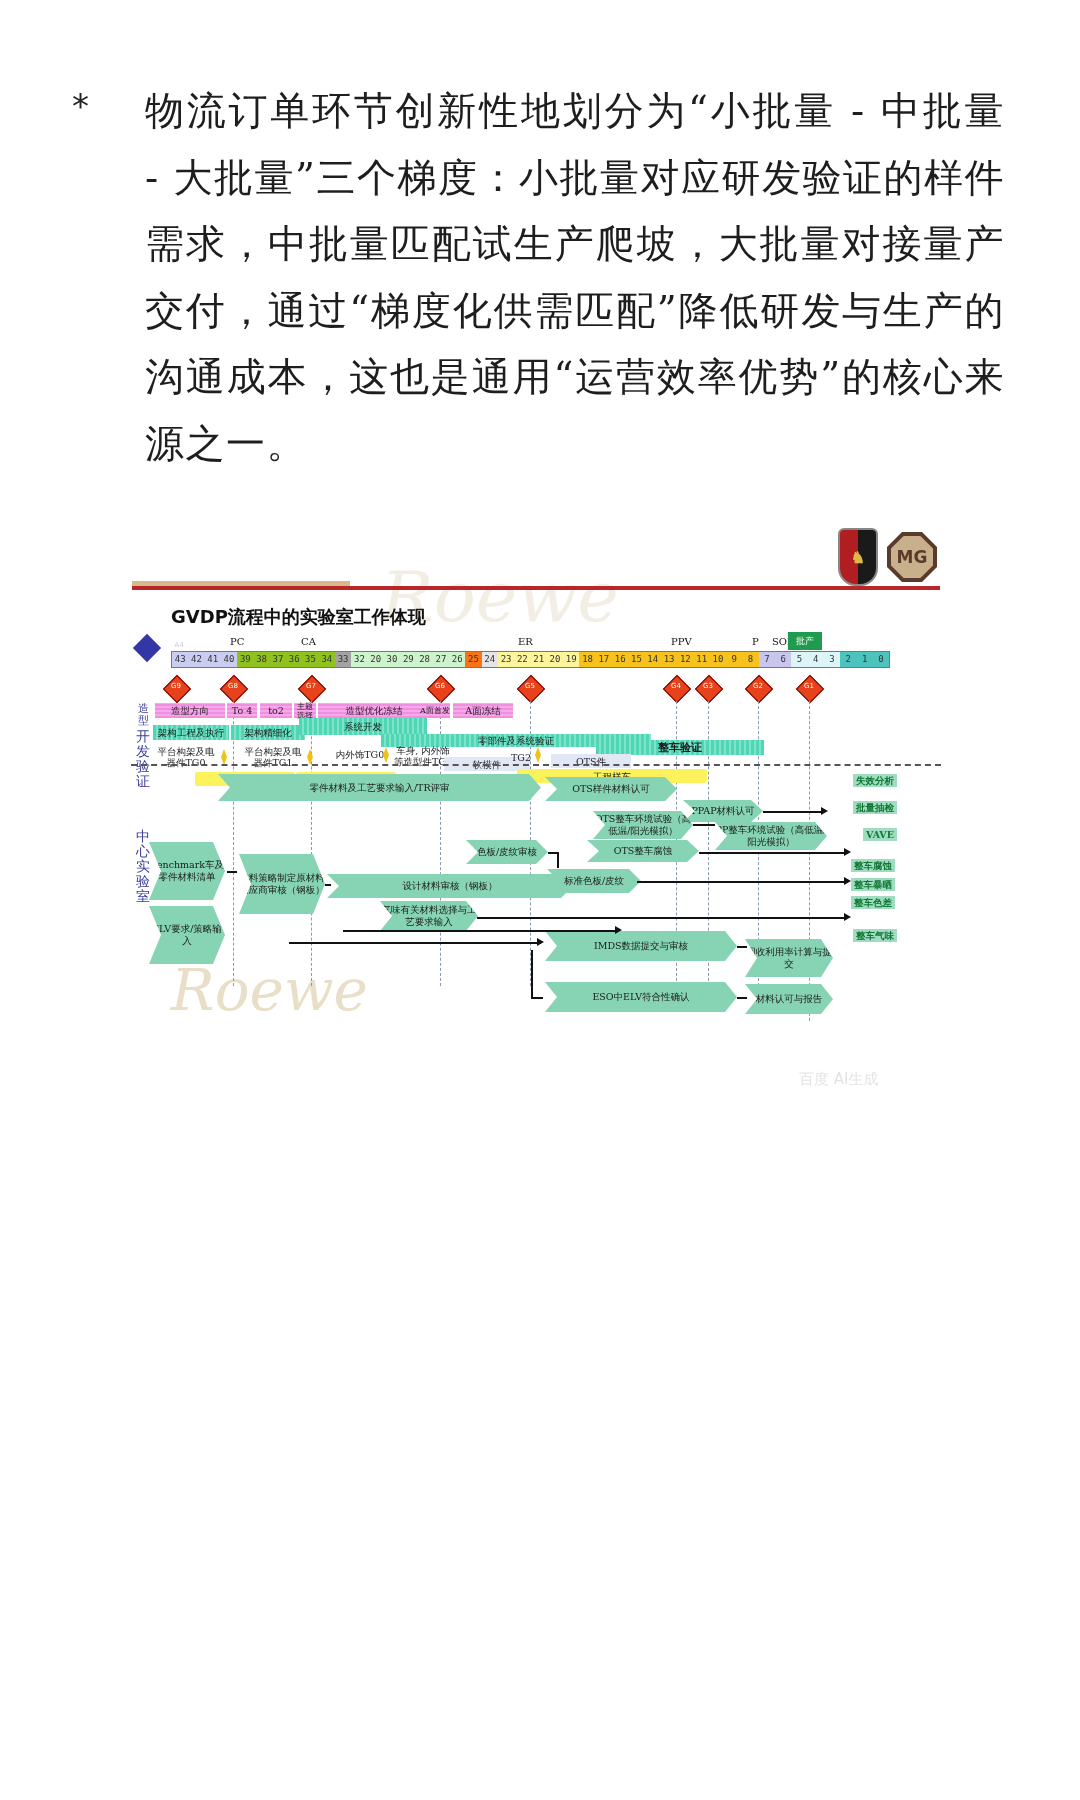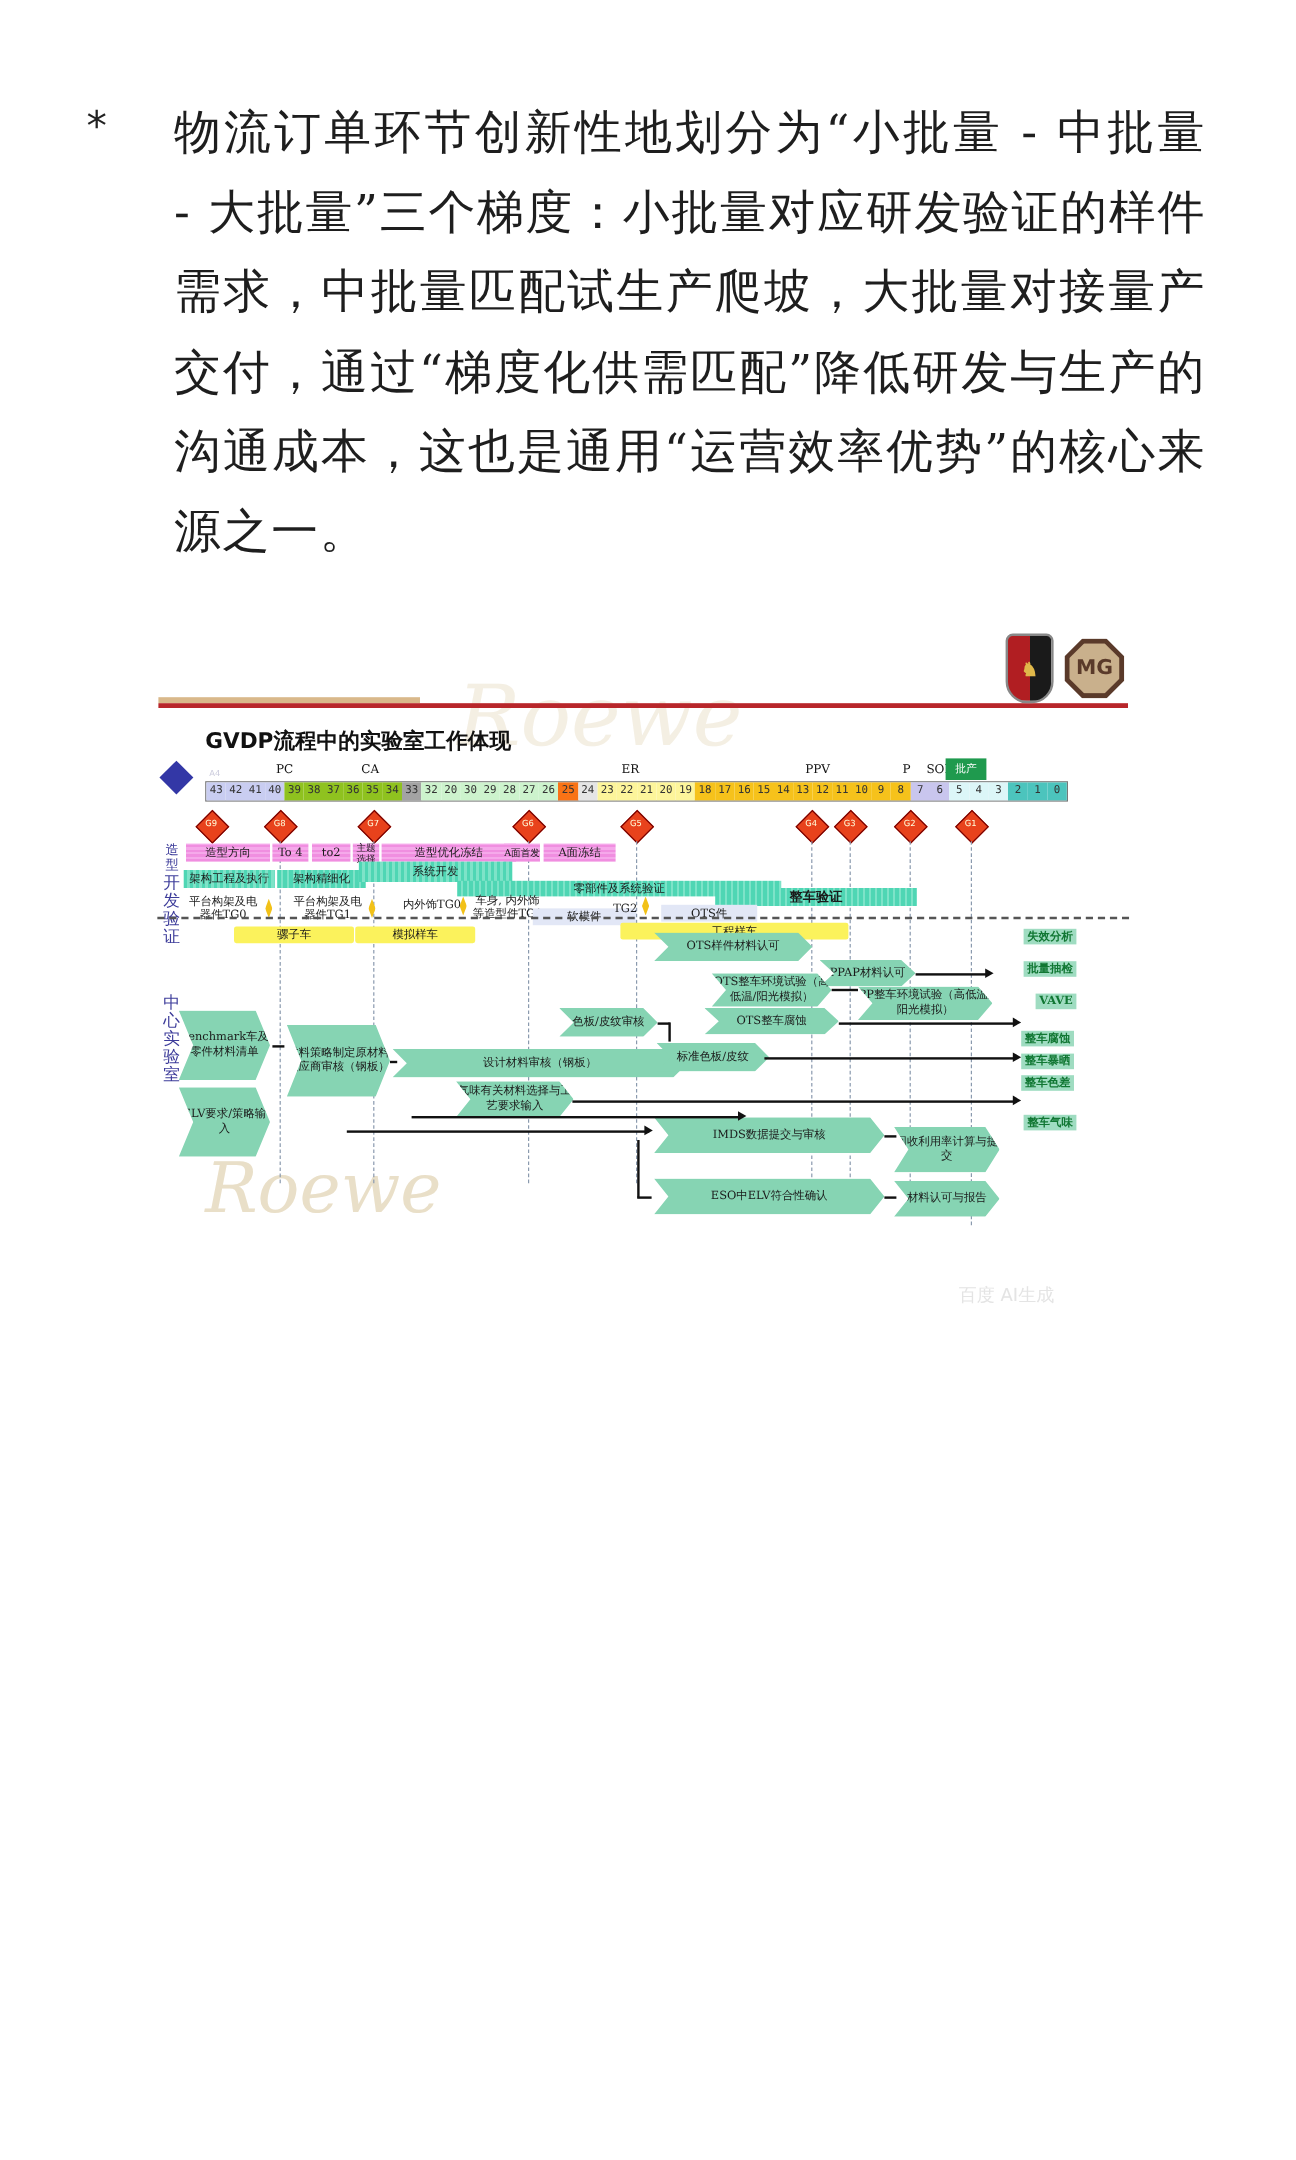--- a/index.html
+++ b/index.html
@@ -177,20 +177,21 @@
   <div class="bar" style="left:380px;top:225px;width:20px;height:12px;">TG2</div>
   <div class="diam" style="left:404px;top:221px;"></div>
   <div class="bar grey" style="left:420px;top:228px;width:80px;height:14px;">OTS件</div>
 
   <div class="bar yel" style="left:64px;top:246px;width:100px;height:14px;">骡子车</div>
   <div class="bar yel" style="left:165px;top:246px;width:100px;height:14px;">模拟样车</div>
   <div class="bar yel" style="left:386px;top:243px;width:190px;height:14px;">工程样车</div>
 
   <div id="sep" class="abs"></div>
 
+  <div class="chev" style="left:87px;top:248px;width:323px;height:27px;">零件材料及工艺要求输入/TR评审</div>
   <div class="chev" style="left:414px;top:251px;width:132px;height:24px;">OTS样件材料认可</div>
   <div class="chev" style="left:552px;top:274px;width:80px;height:22px;">PPAP材料认可</div>
   <div class="chev" style="left:18px;top:316px;width:76px;height:58px;">Benchmark车及零件材料清单</div>
   <div class="chev" style="left:108px;top:328px;width:86px;height:60px;">材料策略制定原材料供应商审核（钢板）</div>
   <div class="chev" style="left:196px;top:348px;width:246px;height:24px;">设计材料审核（钢板）</div>
   <div class="chev" style="left:335px;top:314px;width:82px;height:24px;">色板/皮纹审核</div>
   <div class="chev" style="left:416px;top:343px;width:94px;height:24px;">标准色板/皮纹</div>
   <div class="chev" style="left:462px;top:285px;width:100px;height:28px;">OTS整车环境试验（高低温/阳光模拟）</div>
   <div class="chev" style="left:456px;top:314px;width:112px;height:22px;">OTS整车腐蚀</div>
   <div class="chev" style="left:584px;top:296px;width:112px;height:28px;">PP整车环境试验（高低温/阳光模拟）</div>

